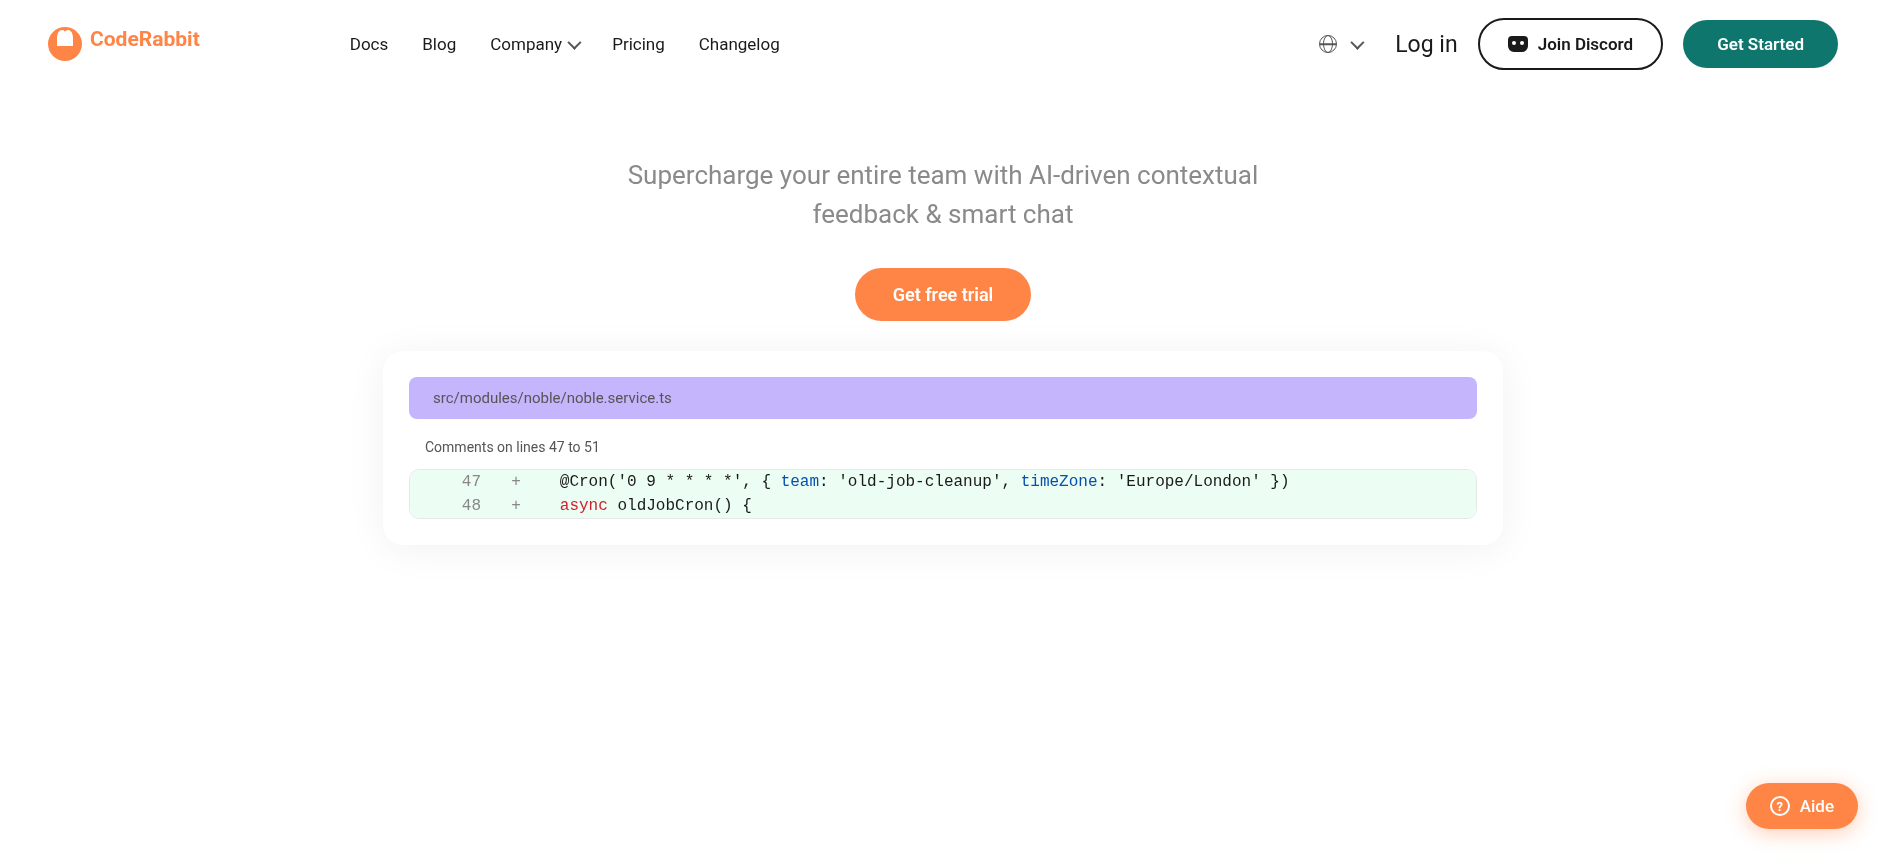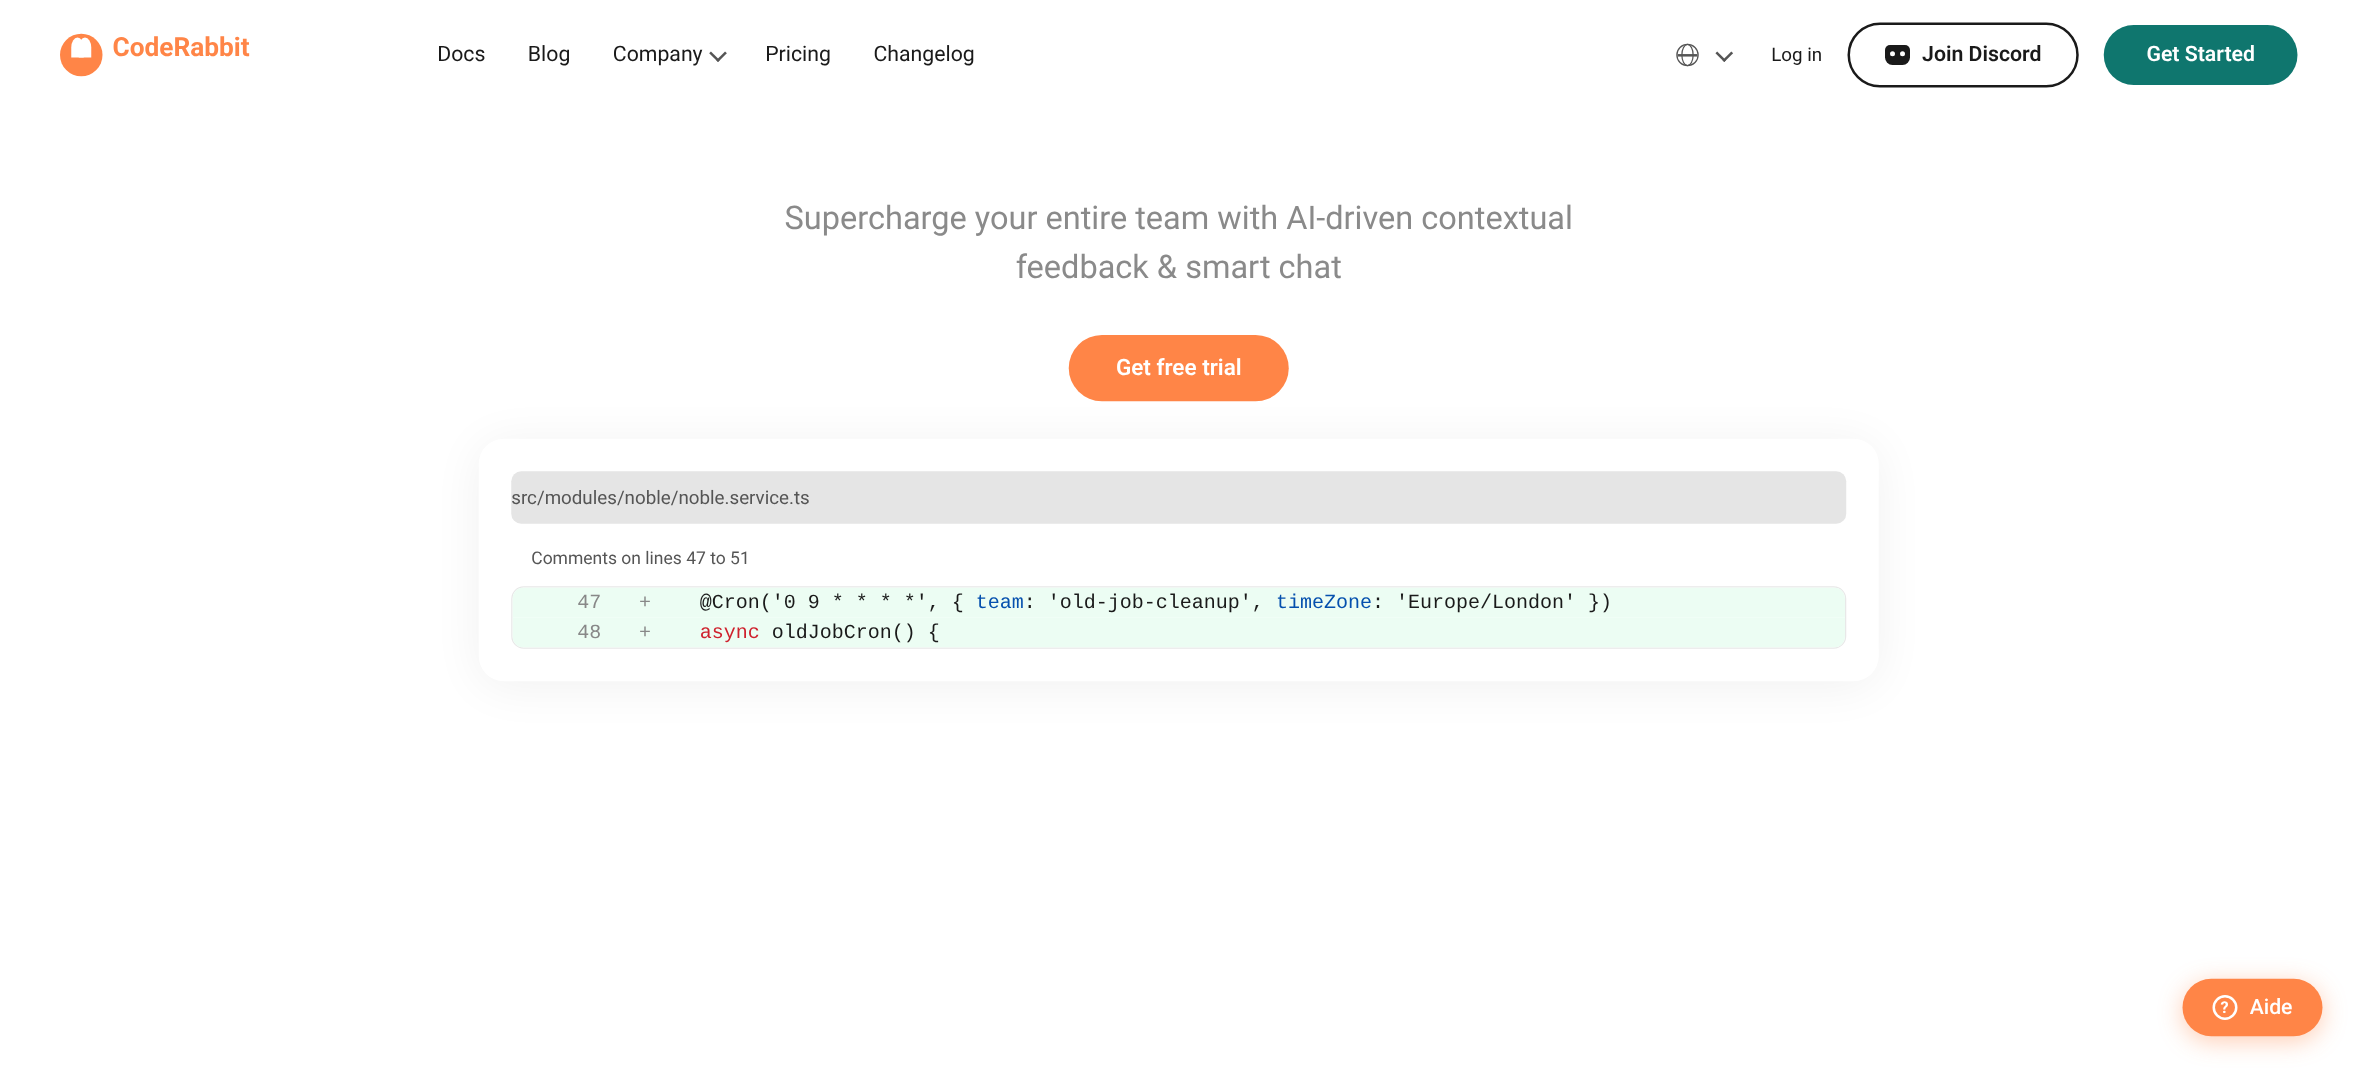--- a/index.html
+++ b/index.html
@@ -114,21 +114,21 @@
   position: absolute;
   height: 100%;
   width: 8px;
   border: 1.5px solid #555;
   border-radius: 50%;
   left: 50%;
   top: -1.5px;
   transform: translateX(-50%);
 }
 .login-link {
-  font-size: 15px;
+  font-size: 23px;
   color: #1a1a1a;
   cursor: pointer;
 }
 .btn-outline {
   display: flex;
   align-items: center;
   gap: 10px;
   padding: 14px 28px;
   border: 2px solid #1a1a1a;
   border-radius: 30px;
@@ -206,23 +206,23 @@
 
 .code-card {
   max-width: 1120px;
   margin: 30px auto 0;
   background: #fff;
   border-radius: 20px;
   box-shadow: 0 4px 40px rgba(0,0,0,0.06);
   padding: 26px;
 }
 .file-path {
-  background: #e5e5e5;
+  background: #c4b5fd;
   border-radius: 8px;
-  padding: 12px 0;
+  padding: 12px 24px;
   font-size: 15px;
   color: #555;
 }
 .comments-label {
   margin-top: 20px;
   font-size: 14px;
   color: #555;
   padding-left: 16px;
 }
 .code-block {

